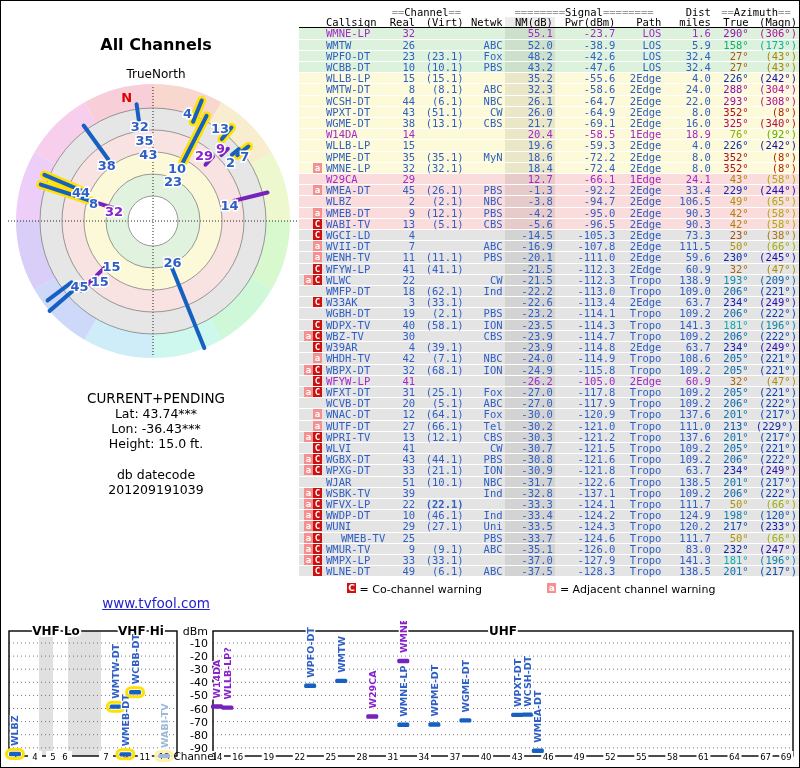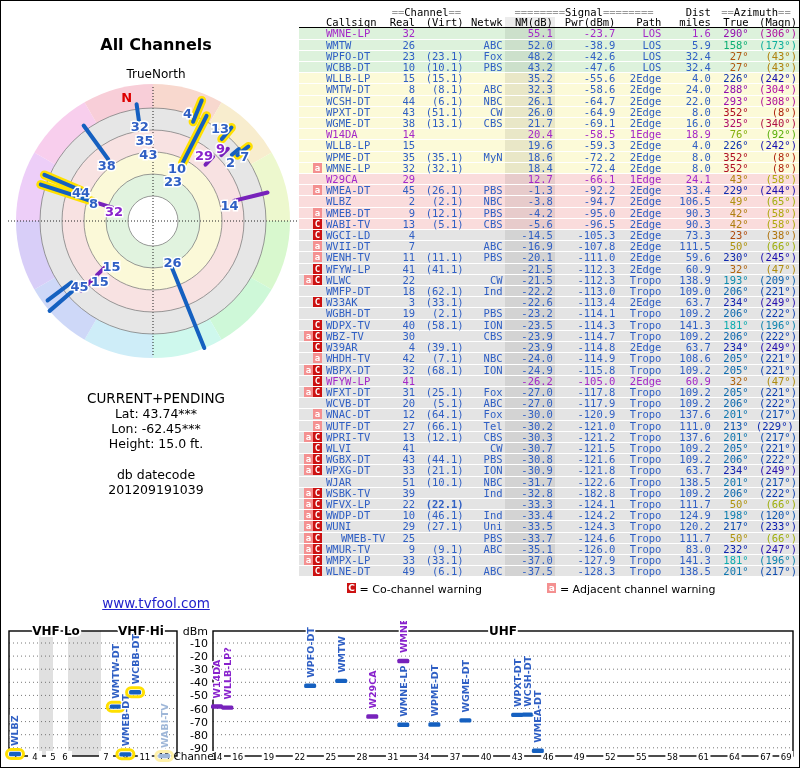--- a/index.html
+++ b/index.html
@@ -111,21 +111,21 @@
       <text x="90.40177485182423" y="126.91048393934604" text-anchor="middle" font-size="13px" font-weight="bold" fill="#2f5fc4" stroke="#fff" stroke-width="3" paint-order="stroke">8</text>
       <text x="78.11430715971544" y="116.40566788501194" text-anchor="middle" font-size="13px" font-weight="bold" fill="#2f5fc4" stroke="#fff" stroke-width="3" paint-order="stroke">44</text>
       <text x="111.0251974085906" y="135.00195782624542" text-anchor="middle" font-size="13px" font-weight="bold" fill="#8822cc" stroke="#fff" stroke-width="3" paint-order="stroke">32</text>
       <text x="103.71929210256914" y="88.8448000954336" text-anchor="middle" font-size="13px" font-weight="bold" fill="#2f5fc4" stroke="#fff" stroke-width="3" paint-order="stroke">38</text>
       <text x="123.80312695696226" y="20.753402307540497" text-anchor="middle" font-size="13px" font-weight="bold" fill="#dd0000">N</text>
     </svg>
 
   <div id="search-block">
     <div class="crit-line" style="font-size:13.5px;">CURRENT+PENDING</div>
     <div class="crit-line">Lat: 43.74***</div>
-    <div class="crit-line">Lon: -62.45***</div>
+    <div class="crit-line">Lon: -36.43***</div>
     <div class="crit-line">Height: 15.0 ft.</div>
     <div id="datecode-block">
       <div class="crit-line">db datecode</div>
       <div class="crit-line">201209191039</div>
     </div>
   </div>
 
   <div id="site-link">
     <a href="#">www.tvfool.com</a>
   </div>
@@ -690,21 +690,21 @@
             <td class="ar" style="width: 36px; color: rgb(14, 118, 175);">201°</td>
             <td class="ar" style="width: 46px; color: rgb(14, 76, 175);">(217°)</td>
           </tr>
           <tr class="bg-gr">
             <td class="ar" style="width: 22px;"><span class="wbox wa">a</span><span class="wbox wc">C</span></td>
             <td class="al" style="width: 62px; color: rgb(47, 95, 196);">WSBK-TV</td>
             <td class="ar" style="width: 26px; color: rgb(47, 95, 196);">39</td>
             <td class="ar" style="width: 46px; color: rgb(47, 95, 196);"></td>
             <td class="ar" style="width: 36px; color: rgb(47, 95, 196);">Ind</td>
             <td class="ar nmcol" style="width: 48px; color: rgb(47, 95, 196);">-32.8</td>
-            <td class="ar" style="width: 60px; color: rgb(47, 95, 196);">-182.8</td>
+            <td class="ar" style="width: 60px; color: rgb(47, 95, 196);">-137.1</td>
             <td class="ar" style="width: 44px; color: rgb(47, 95, 196);">Tropo</td>
             <td class="ar" style="width: 50px; color: rgb(47, 95, 196);">109.2</td>
             <td class="ar" style="width: 36px; color: rgb(14, 105, 175);">206°</td>
             <td class="ar" style="width: 46px; color: rgb(14, 62, 175);">(222°)</td>
           </tr>
           <tr class="bg-gr">
             <td class="ar" style="width: 22px;"><span class="wbox wa">a</span><span class="wbox wc">C</span></td>
             <td class="al" style="width: 62px; color: rgb(47, 95, 196);">WFVX-LP</td>
             <td class="ar" style="width: 26px; color: rgb(47, 95, 196);">22</td>
             <td class="ar" style="width: 46px; color: rgb(47, 95, 196); font-weight: bold;">(22.1)</td>

